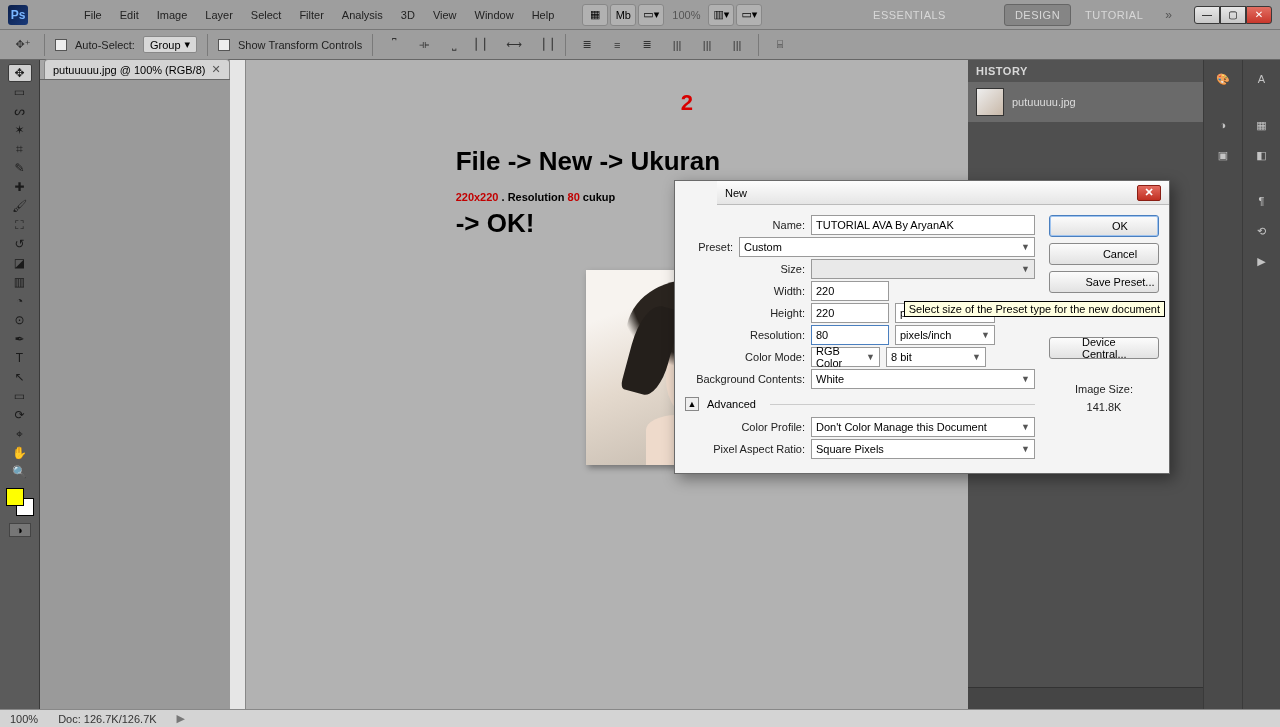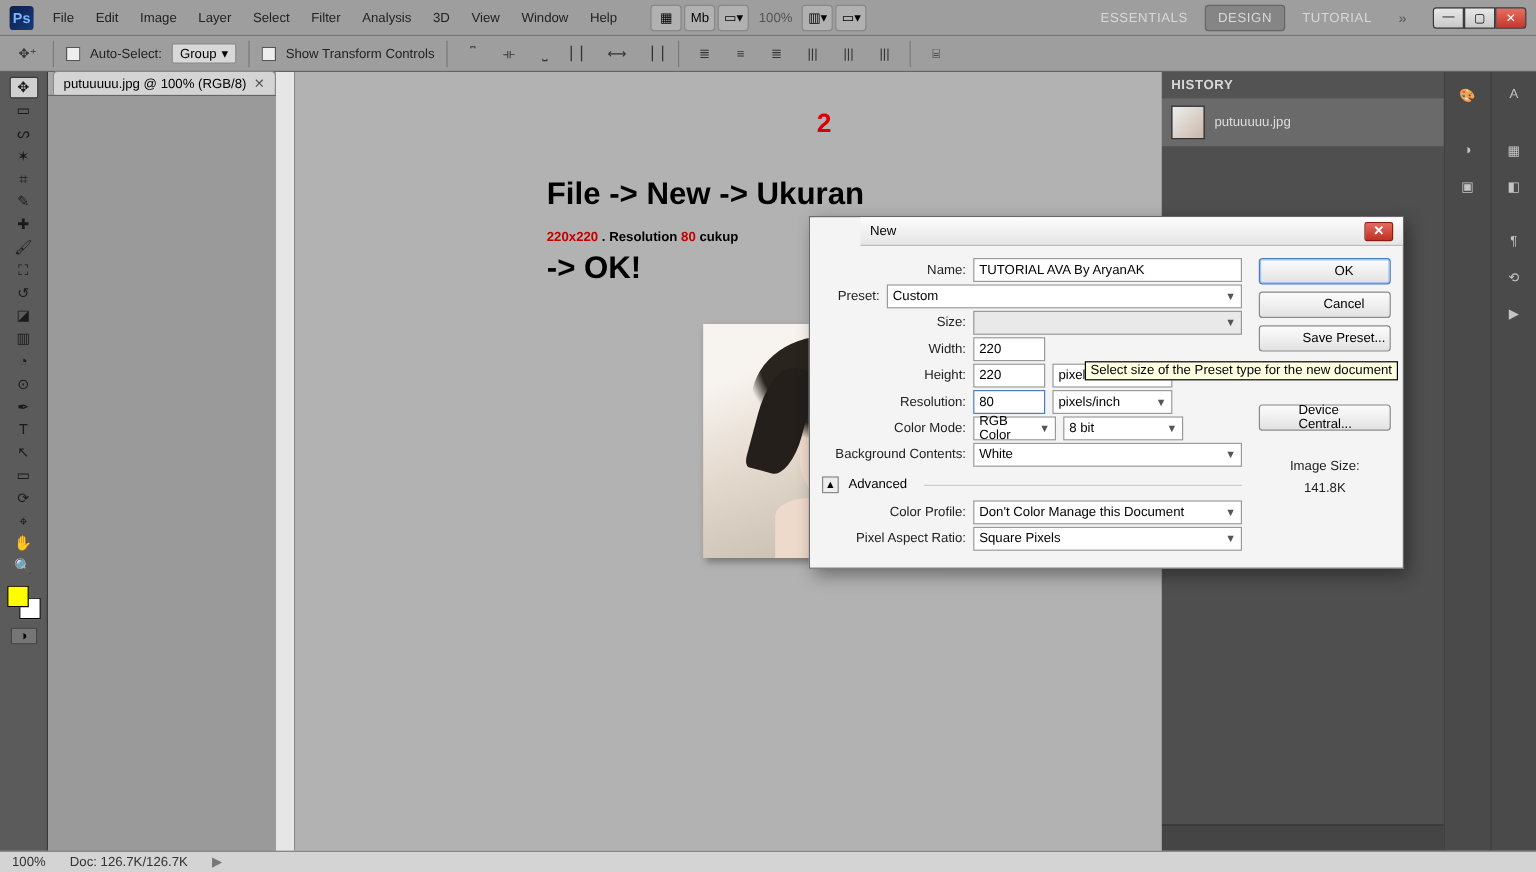--- a/index.html
+++ b/index.html
@@ -1,28 +1,28 @@
 <!DOCTYPE html>
 <html><head>
 <meta charset="utf-8">
 <style>
 * { margin: 0; padding: 0; box-sizing: border-box; font-family: "Segoe UI", Tahoma, sans-serif; font-size: 11px; }
 body { width: 1280px; height: 727px; background: #464646; overflow: hidden; position: relative; }
 
 
 .menu-bar { height: 30px; background: #9e9e9e; display: flex; align-items: center; padding: 0 8px; border-bottom: 1px solid #777; }
 .menu-bar .logo { width: 20px; height: 20px; background: linear-gradient(135deg,#0b1f4a,#1a3a7a); border-radius: 3px; margin-right: 8px; display: flex; align-items: center; justify-content: center; color: #7ab6ff; font-size: 12px; font-weight: bold; }
-.menu-bar .items { display: flex; gap: 2px; }
+.menu-bar .items { display: flex; gap: 2px; margin-left: 40px; }
 .menu-item { padding: 4px 8px; color: #222; cursor: default; }
 .menu-bar .right { margin-left: auto; display: flex; align-items: center; gap: 4px; }
 .menu-icongrp { display: flex; gap: 2px; }
 .mbtn { width: 26px; height: 22px; background: #b1b1b1; border: 1px solid #888; border-radius: 3px; display: flex; align-items: center; justify-content: center; }
 .zoom { color: #555; margin: 0 8px; font-size: 11px; }
 .workspace-tab { padding: 4px 10px; color: #d8d8d8; font-size: 11px; letter-spacing: .5px; }
-.workspace-tab.active { background: #858585; border: 1px solid #666; border-radius: 3px; }
+.workspace-tab.active { background: #858585; border: 1px solid #666; border-radius: 3px; margin-left: 44px; }
 .chev { color: #555; padding: 0 8px; font-size: 12px; }
 .wincontrols { display: flex; margin-left: 10px; }
 .winbtn { width: 26px; height: 18px; border: 1px solid #3a3a3a; display: flex; align-items: center; justify-content: center; background: linear-gradient(#e8e8e8,#c8c8c8); font-size: 10px; }
 .winbtn.close { background: linear-gradient(#e36f62,#c8372b); color: #fff; border-top-right-radius: 3px; border-bottom-right-radius: 3px; }
 .winbtn.min { border-top-left-radius: 3px; border-bottom-left-radius: 3px; }
 
 
 .options-bar { height: 30px; background: #9e9e9e; display: flex; align-items: center; padding: 0 12px; gap: 8px; border-bottom: 1px solid #666; }
 .opt-icon { width: 22px; height: 22px; display: flex; align-items: center; justify-content: center; color: #333; }
 .opt-sep { width: 1px; height: 22px; background: #7a7a7a; margin: 0 2px; }
@@ -88,21 +88,21 @@
 
 .dialog { position: absolute; left: 674px; top: 180px; width: 496px; background: #f4f4f4; border: 1px solid #6a6a6a; box-shadow: 4px 5px 14px rgba(0,0,0,.4); }
 .dlg-title { height: 24px; background: linear-gradient(#fdfdfd,#e5e5e5); display: flex; align-items: center; padding: 0 8px; border-bottom: 1px solid #bbb; margin-left: 42px; }
 .dlg-close { margin-left: auto; width: 24px; height: 16px; background: linear-gradient(#e46b5f,#c13023); color: #fff; display: flex; align-items: center; justify-content: center; border-radius: 2px; border: 1px solid #8a1e14; font-size: 11px; font-weight: bold; }
 .dlg-body { padding: 10px 10px 14px 10px; display: flex; gap: 14px; }
 .dlg-left { flex: 1; display: flex; flex-direction: column; gap: 2px; }
 .dlg-right { width: 110px; display: flex; flex-direction: column; gap: 6px; }
 .frow { display: flex; align-items: center; gap: 6px; }
 .frow .flabel { width: 120px; text-align: right; color: #222; }
 .fin { flex: 1; height: 20px; border: 1px solid #9a9a9a; background: #fff; padding: 0 4px; display: flex; align-items: center; }
-.fin.short { flex: none; width: 60px; }
+.fin.short { flex: none; width: 78px; }
 .fsel { height: 20px; border: 1px solid #9a9a9a; background: #fff; padding: 0 4px; display: flex; align-items: center; justify-content: space-between; }
 .fsel.wide { flex: 1; }
 .fsel.unit { width: 100px; }
 .fsel .arrow { color: #555; font-size: 9px; }
 .fsel.disabled { background: #e9e9e9; color: #999; }
 .dbtn { height: 22px; border: 1px solid #8a8a8a; background: linear-gradient(#fcfcfc,#e2e2e2); display: flex; align-items: center; justify-content: center; border-radius: 3px; padding-left: 32px; }
 .dbtn.ok { border: 1px solid #4a7fbf; box-shadow: 0 0 0 1px #9ec3ef inset; }
 .imgsz { text-align: center; margin-top: 18px; color: #222; }
 .imgsz .lbl { margin-bottom: 6px; }
 .adv-row { display: flex; align-items: center; gap: 8px; margin-top: 6px; }

